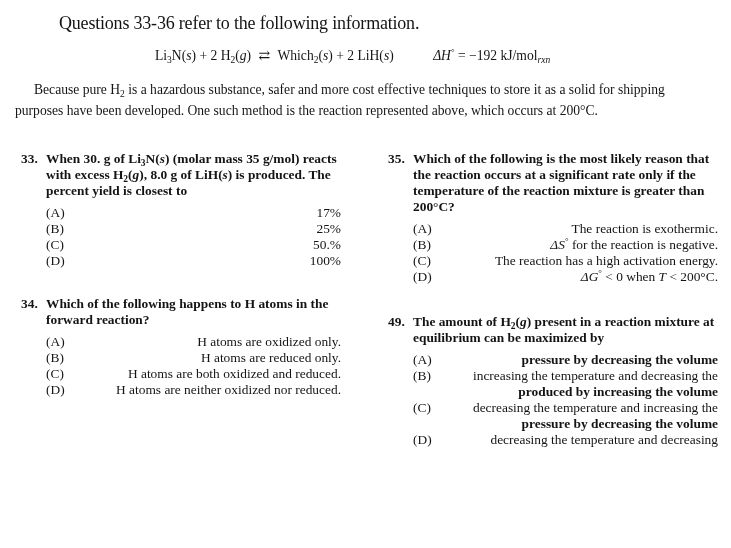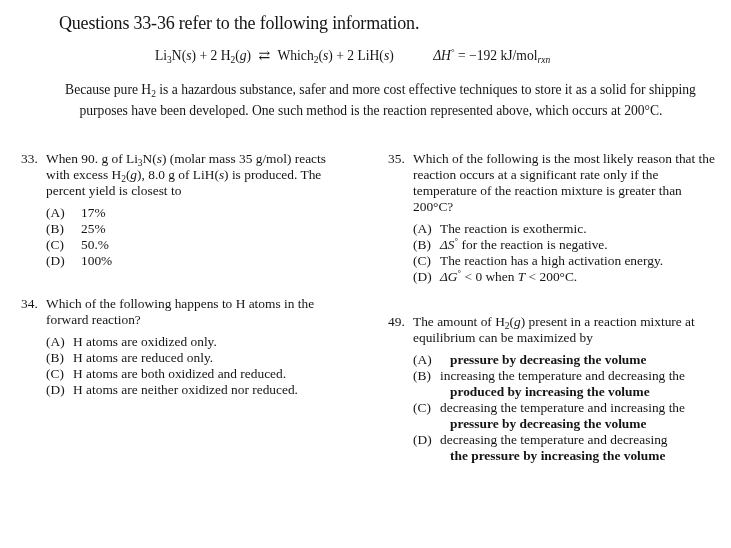--- a/index.html
+++ b/index.html
@@ -15,32 +15,32 @@
   }
   .equation {
     position: absolute; left: 155px; top: 47px; white-space: nowrap;
     font-size: 13.6px;
   }
   .equation .dh { margin-left: 36px; text-align: right; }
   .arrow { display: inline-block; margin: 0 4px; font-size: 14px; }
   sub { font-size: 9.5px; vertical-align: -3px; line-height: 0; }
   sup { font-size: 9px; vertical-align: 5px; line-height: 0; }
   .passage {
-    position: absolute; left: 21px; top: 79px; width: 700px;
-    line-height: 21px; font-size: 13.6px; text-align: center;
+    position: absolute; left: 15px; top: 79px; width: 700px;
+    line-height: 21px; font-size: 13.6px;
   }
   .passage .indent { display: inline-block; width: 19px; }
   .q { position: absolute; line-height: 16px; font-size: 13.4px; }
-  .q .stem { display: flex; }
+  .q .stem { display: flex; font-weight: bold; }
   .q .num { width: 25px; flex-shrink: 0; }
   .q .stemtext { flex: 1; }
   .choices { margin-left: 25px; margin-top: 6px; }
   .choice { display: flex; line-height: 16px; }
   .choice .lbl { width: 27px; flex-shrink: 0; }
-  .choice .txt { flex: 1; }
+  .choice .txt { flex: 1; text-align: right; }
   .q33 { left: 21px; top: 151px; width: 320px; }
   .q33 .choice .txt { padding-left: 8px; }
   .q34 { left: 21px; top: 296px; width: 320px; }
   .q35 { left: 388px; top: 151px; width: 330px; }
   .q36 { left: 388px; top: 314px; width: 330px; }
   .q36 .choice .txt { text-indent: 0; }
   .q36 .choice .cont { display: block; padding-left: 10px; font-weight: bold; }
   i { font-style: italic; }
 </style>
 </head>
@@ -53,21 +53,21 @@
   <span class="arrow">⇄</span>
   <span><span>Which</span><sub>2</sub><span>(</span><i>s</i><span>)</span></span><span style="white-space:pre"> + 2 </span><span><span>LiH(</span><i>s</i><span>)</span></span>
   <span class="dh"><i>ΔH</i><sup>°</sup><span> = −192 kJ/mol</span><sub><i>rxn</i></sub></span>
 </div>
 
 <div class="passage"><span class="indent"></span><span>Because pure H</span><sub>2</sub><span> is a hazardous substance, safer and more cost effective techniques to store it as a solid for shipping purposes have been developed. One such method is the reaction represented above, which occurs at 200°C.</span></div>
 
 <div class="q q33">
   <div class="stem">
     <span class="num">33.</span>
-    <span class="stemtext"><span>When 90. g of Li</span><sub>3</sub><span>N(</span><i>s</i><span>) (molar mass 35 g/mol) reacts with excess H</span><sub>2</sub><span>(</span><i>g</i><span>), 8.0 g of LiH(</span><i>s</i><span>) is produced. The percent yield is closest to</span></span>
+    <span class="stemtext"><span>When 30. g of Li</span><sub>3</sub><span>N(</span><i>s</i><span>) (molar mass 35 g/mol) reacts with excess H</span><sub>2</sub><span>(</span><i>g</i><span>), 8.0 g of LiH(</span><i>s</i><span>) is produced. The percent yield is closest to</span></span>
   </div>
   <div class="choices">
     <div class="choice">
         <span class="lbl">(A)</span>
         <span class="txt">17%</span>
       </div>
     <div class="choice">
         <span class="lbl">(B)</span>
         <span class="txt">25%</span>
       </div>
@@ -145,16 +145,16 @@
     <div class="choice">
         <span class="lbl">(B)</span>
         <span class="txt"><span>increasing the temperature and decreasing the</span><span class="cont">produced by increasing the volume</span></span>
       </div>
     <div class="choice">
         <span class="lbl">(C)</span>
         <span class="txt"><span>decreasing the temperature and increasing the</span><span class="cont">pressure by decreasing the volume</span></span>
       </div>
     <div class="choice">
         <span class="lbl">(D)</span>
-        <span class="txt"><span>decreasing the temperature and decreasing</span><span class="cont">the pressure by increasing the volume</span></span>
+        <span class="txt"><span>decreasing the temperature and decreasing</span></span>
       </div>
   </div>
 </div>
 
 </body></html>

